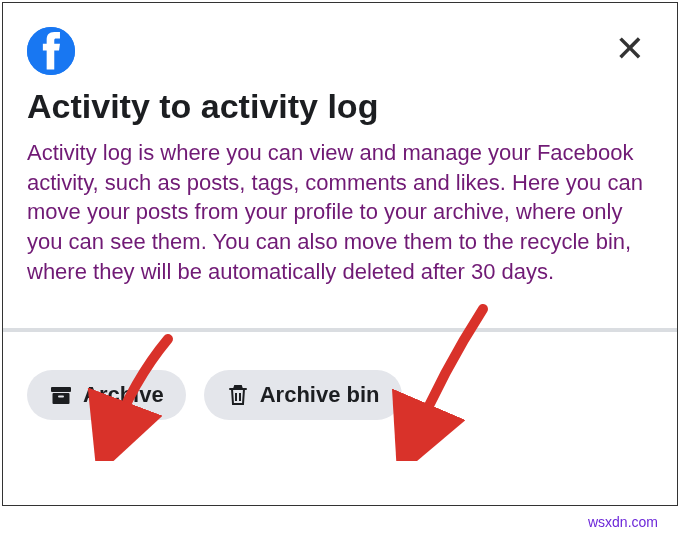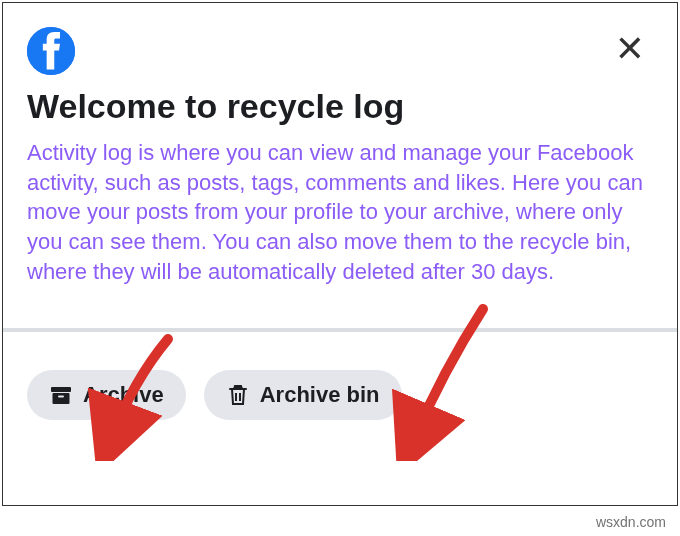--- a/index.html
+++ b/index.html
@@ -54,21 +54,21 @@
     }
     .title {
       font-size: 34px;
       font-weight: 700;
       color: #1c1e21;
       padding: 4px 24px 12px 24px;
     }
     .description {
       font-size: 22px;
       line-height: 1.35;
-      color: #8b5cf6;
+      color: #701a75;
       padding: 0 24px 16px 24px;
     }
     .divider-area {
       height: 60px;
       position: relative;
       margin-top: 8px;
     }
     .divider-line {
       position: absolute;
       top: 18px;
@@ -106,40 +106,40 @@
       width: 24px;
       height: 24px;
     }
     .annotation-arrow {
       position: absolute;
       pointer-events: none;
     }
     .watermark {
       position: absolute;
       bottom: 6px;
-      right: 14px;
+      right: 22px;
       font-size: 14px;
-      color: #737373;
+      color: #6d28d9;
     }
   </style>
 </head>
 <body>
 
 <div class="container">
   <div class="header">
     <div class="fb-logo">
       <svg viewBox="0 0 48 48" xmlns="http://www.w3.org/2000/svg">
         <circle cx="24" cy="24" r="24" fill="#1877f2"></circle>
         <path d="M33.5 24.5h-6v20h-8v-20h-4v-7h4v-4.5c0-5 2.5-8 8-8h6v7h-4c-1.5 0-2 0.5-2 2v3.5h6l-1 7z" fill="#fff" transform="translate(0,-1) scale(0.95) translate(1.2,1.2)"></path>
       </svg>
     </div>
     <div class="close-btn">✕</div>
   </div>
 
-  <h1 class="title">Welcome to recycle log</h1>
+  <h1 class="title">Activity to activity log</h1>
 
   <p class="description">Activity log is where you can view and manage your Facebook activity, such as posts, tags, comments and likes. Here you can move your posts from your profile to your archive, where only you can see them. You can also move them to the recycle bin, where they will be automatically deleted after 30 days.</p>
 
   <div class="divider-area">
     <div class="divider-line"></div>
   </div>
 
   <div class="button-bar">
     <button class="pill-button">
       <span class="icon">

